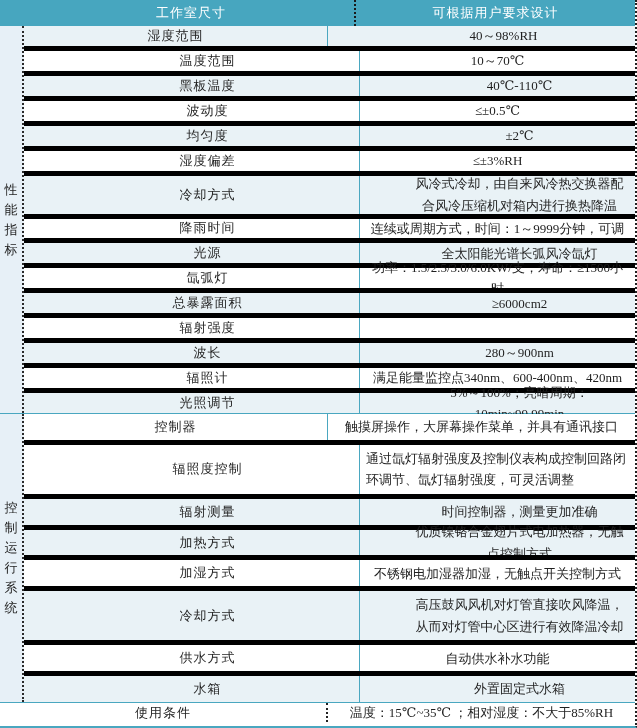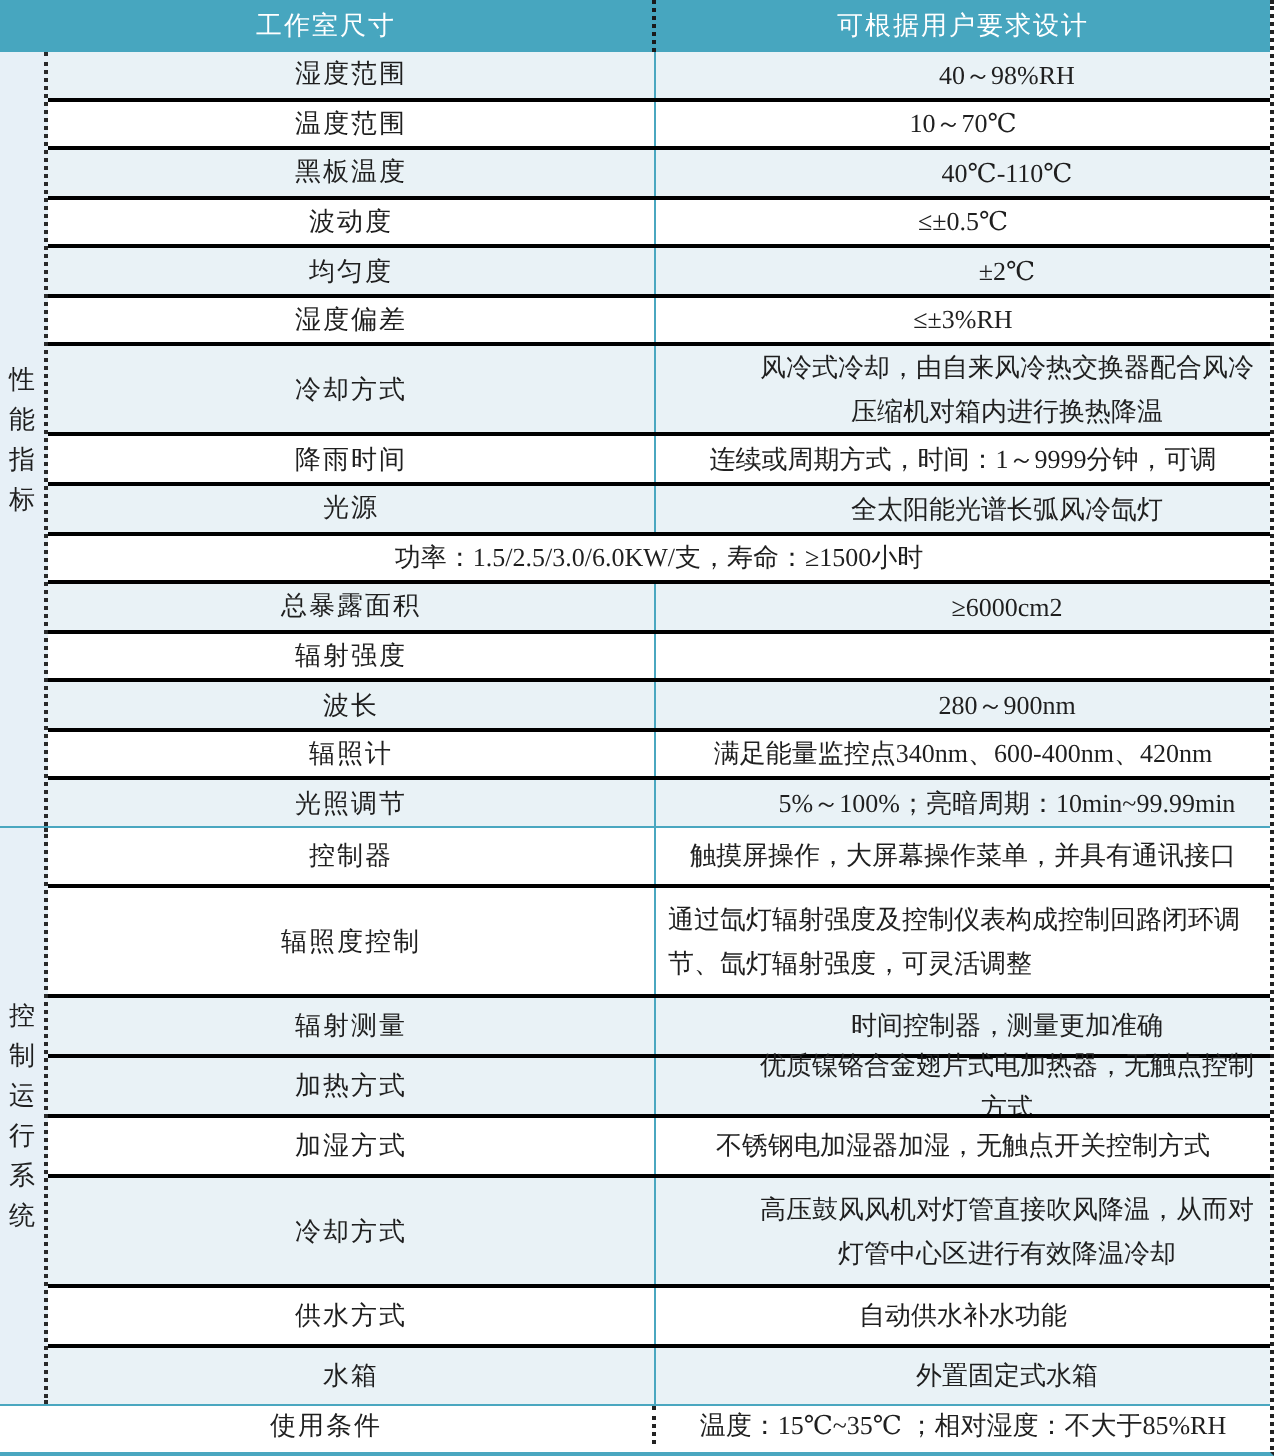--- a/index.html
+++ b/index.html
@@ -21,21 +21,21 @@
   
   .thead{
     display:flex;height:26px;
     background:#47a6bf;color:#ffffff;
   }
   .thead .hcell{
     display:flex;align-items:center;justify-content:center;
     box-sizing:border-box;
     letter-spacing:1px;
   }
-  .thead .hcell.c1{width:328px;border-right:2px dotted #1a1a1a;}
+  .thead .hcell.c1{width:328px;border-right:2px dotted #1a1a1a;margin-left:28px;}
   .thead .hcell.c2{flex:1;}
   
   .section{
     display:flex;box-sizing:border-box;
   }
   .section.sec-1{height:387px;}
   .section.sec-2{height:289px;border-top:1px solid #4aa7c0;}
   .label-strip{
     width:24px;box-sizing:border-box;
     border-right:2px dotted #2a2a2a;
@@ -45,21 +45,21 @@
   }
   .label-strip .vchar{
     display:block;line-height:20px;font-size:13px;color:#1f1f1f;
   }
   .rows{flex:1;display:flex;flex-direction:column;}
   .row{
     display:flex;flex:1 1 0;min-height:0;
     background:#ffffff;
   }
   .row.alt{background:#e9f2f6;gap:44px;}
-  .row + .row{border-top:2px solid #000000;}
+  .row + .row{border-top:5px solid #000000;padding-left:32px;}
   .row.double{flex:1.9 1 0;}
   .param-cell{
     width:304px;box-sizing:border-box;
     border-right:1px solid #4aa7c0;
     display:flex;align-items:center;justify-content:center;
     text-align:center;letter-spacing:1px;
     padding:0 4px;
   }
   .value-cell{
     flex:1;box-sizing:border-box;
@@ -134,20 +134,21 @@
           </div>
           <div class="row">
             <div class="param-cell">降雨时间</div>
             <div class="value-cell">连续或周期方式，时间：1～9999分钟，可调</div>
           </div>
           <div class="row alt">
             <div class="param-cell">光源</div>
             <div class="value-cell">全太阳能光谱长弧风冷氙灯</div>
           </div>
           <div class="row">
+            <div class="param-cell">氙弧灯</div>
             <div class="value-cell">功率：1.5/2.5/3.0/6.0KW/支，寿命：≥1500小时</div>
           </div>
           <div class="row alt">
             <div class="param-cell">总暴露面积</div>
             <div class="value-cell">≥6000cm2</div>
           </div>
           <div class="row">
             <div class="param-cell">辐射强度</div>
           </div>
           <div class="row alt">

